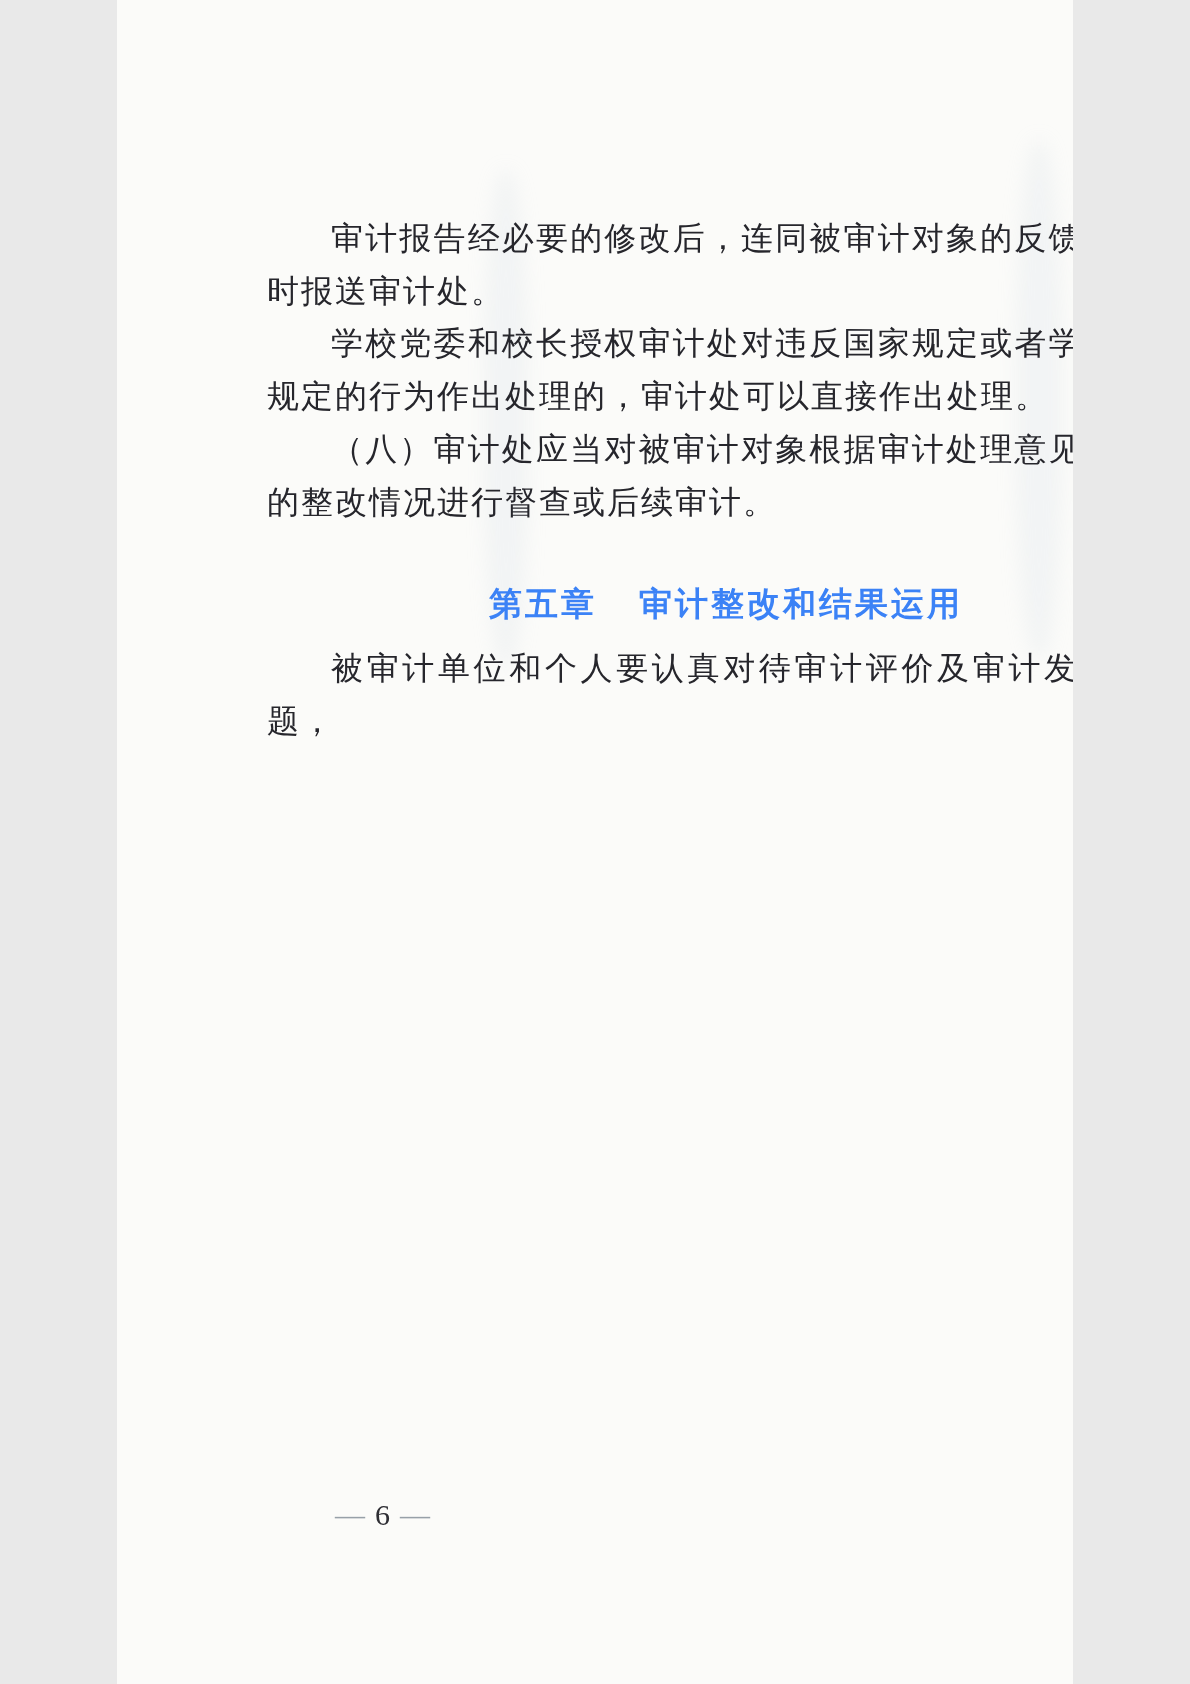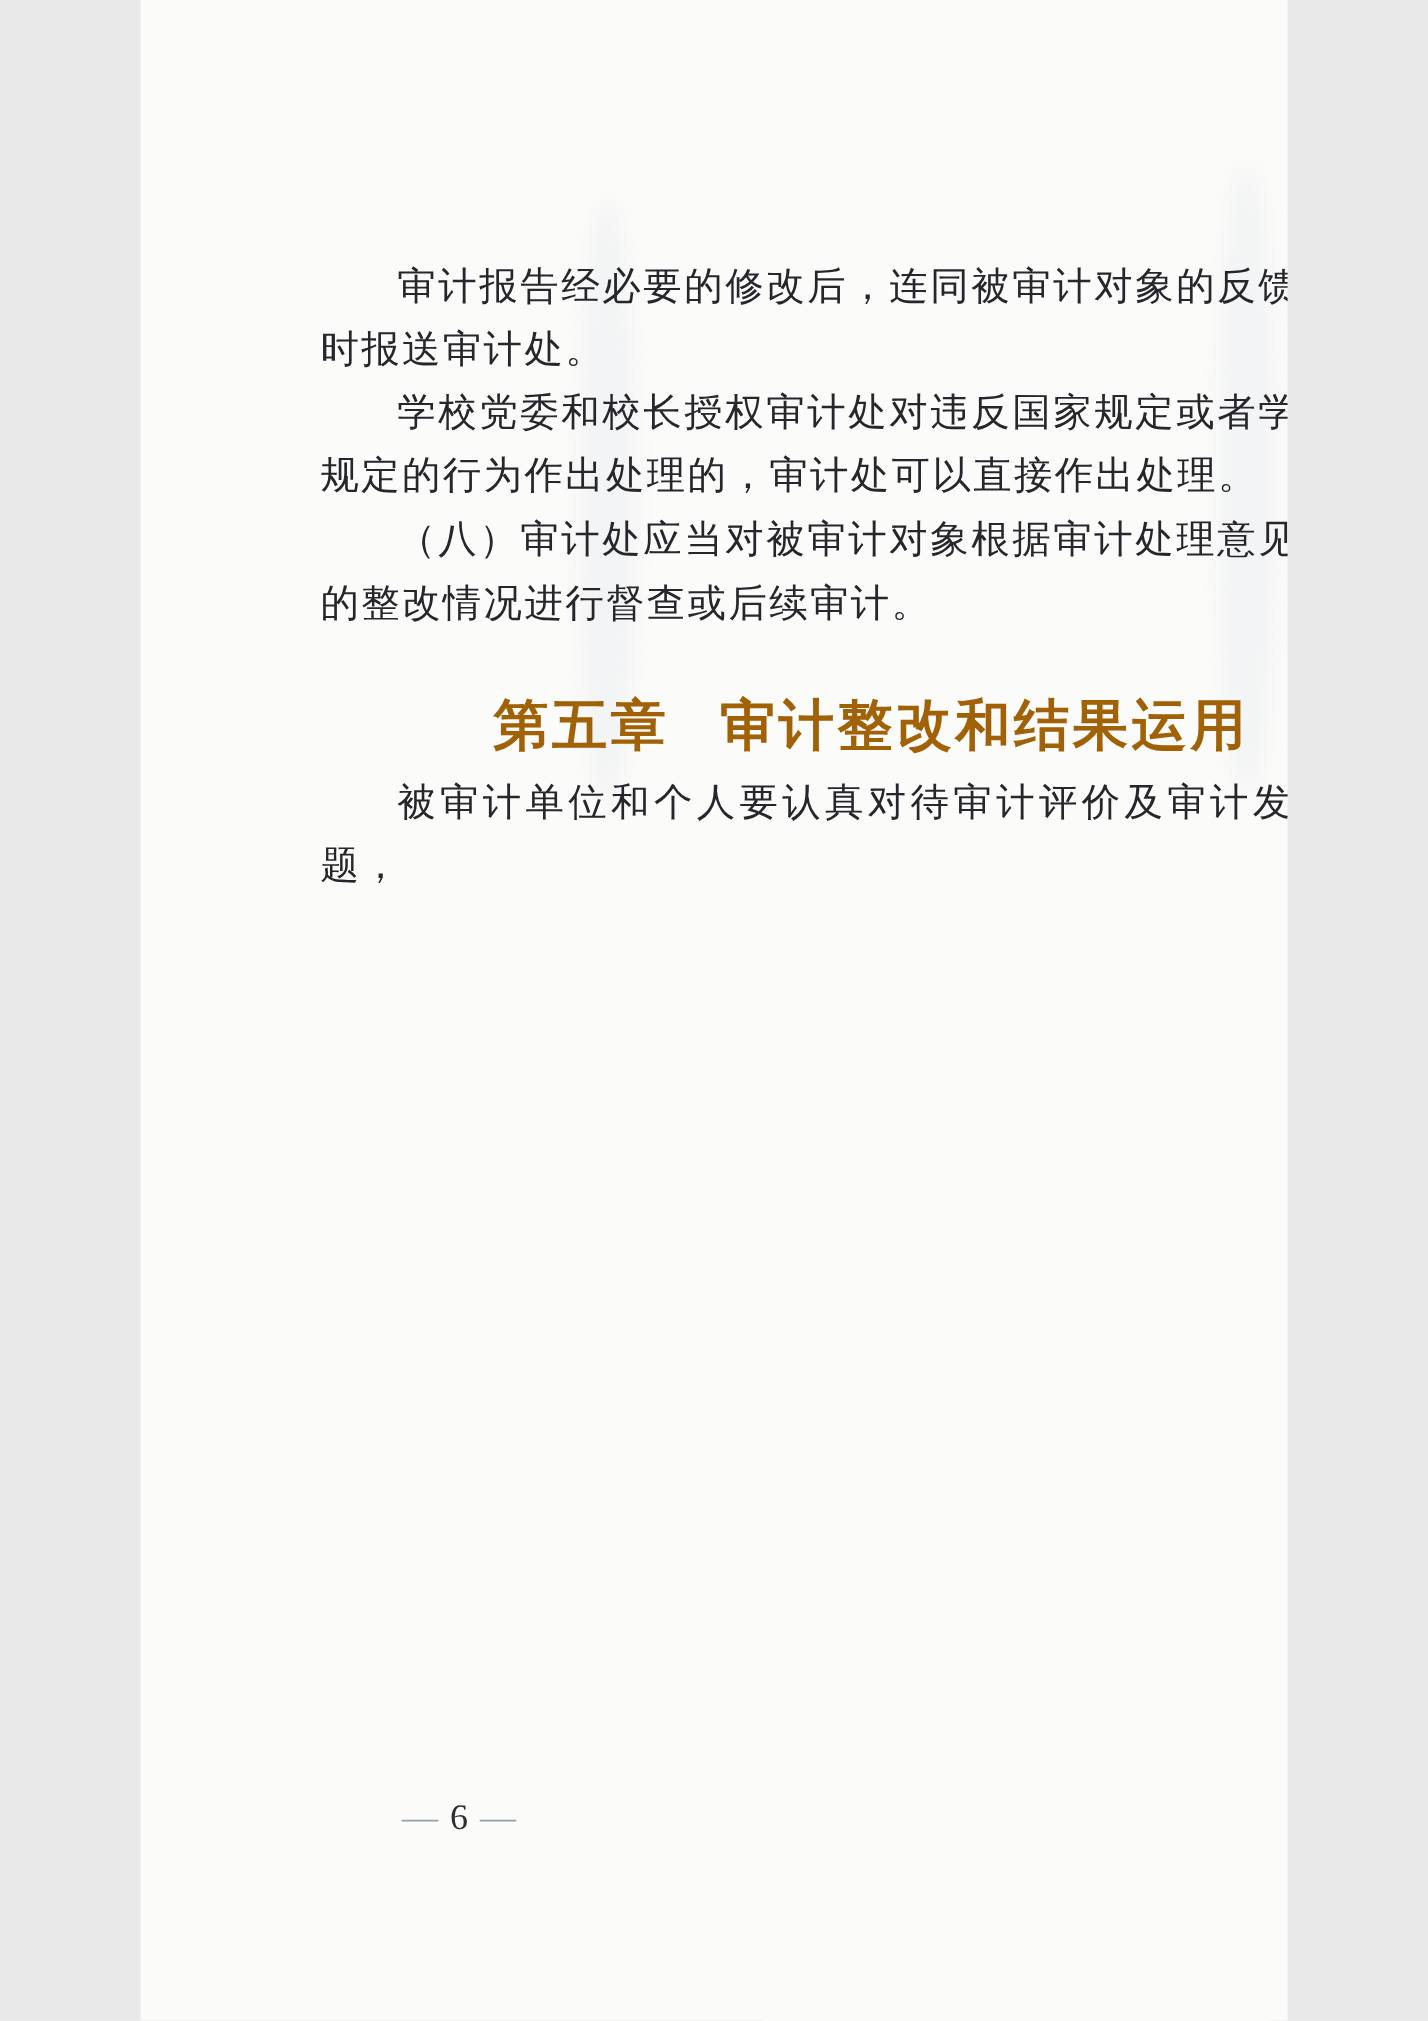--- a/index.html
+++ b/index.html
@@ -64,24 +64,24 @@
   p.body-par {
     margin: 0;
     text-indent: 2em;
   }
   h2.chapter {
     margin: 52px 0 14px 0;
     text-indent: 0;
     text-align: center;
     font-family: "Liberation Sans", "DejaVu Sans", sans-serif;
     font-weight: bold;
-    font-size: 46px;
+    font-size: 33px;
     line-height: 48px;
     letter-spacing: 3px;
-    color: #a16207;
+    color: #3b82f6;
   }
   .chapter-gap {
     display: inline-block;
     width: 42px;
   }
   .term-space { display: inline-block; width: 0.55em; }
 
   .page-number {
     position: absolute;
     left: 208px;

